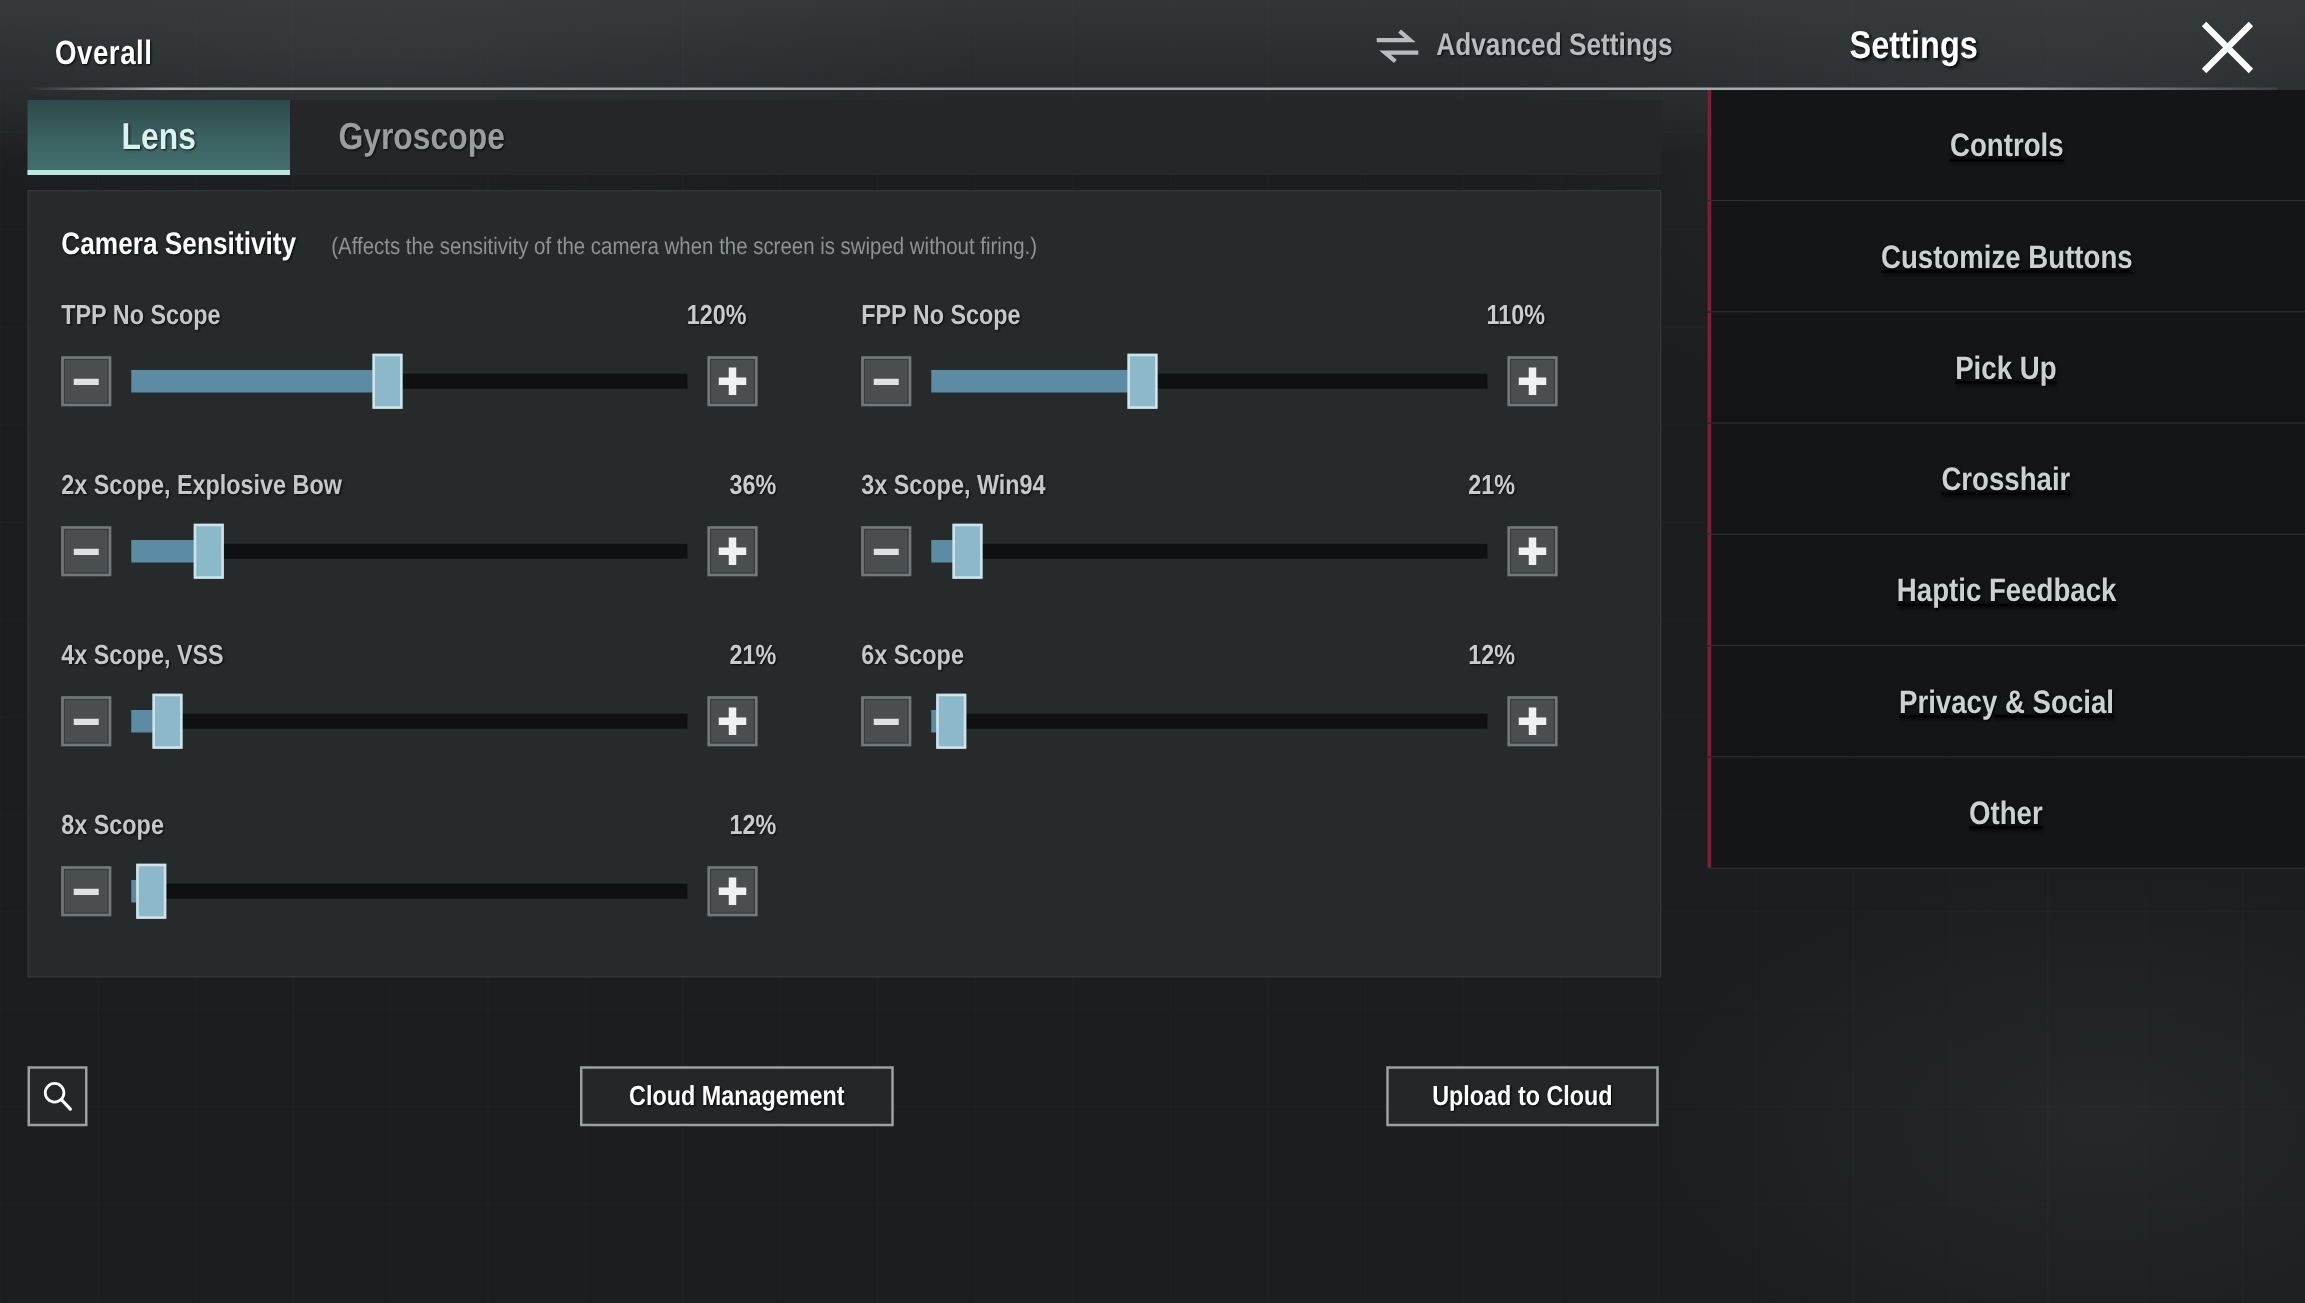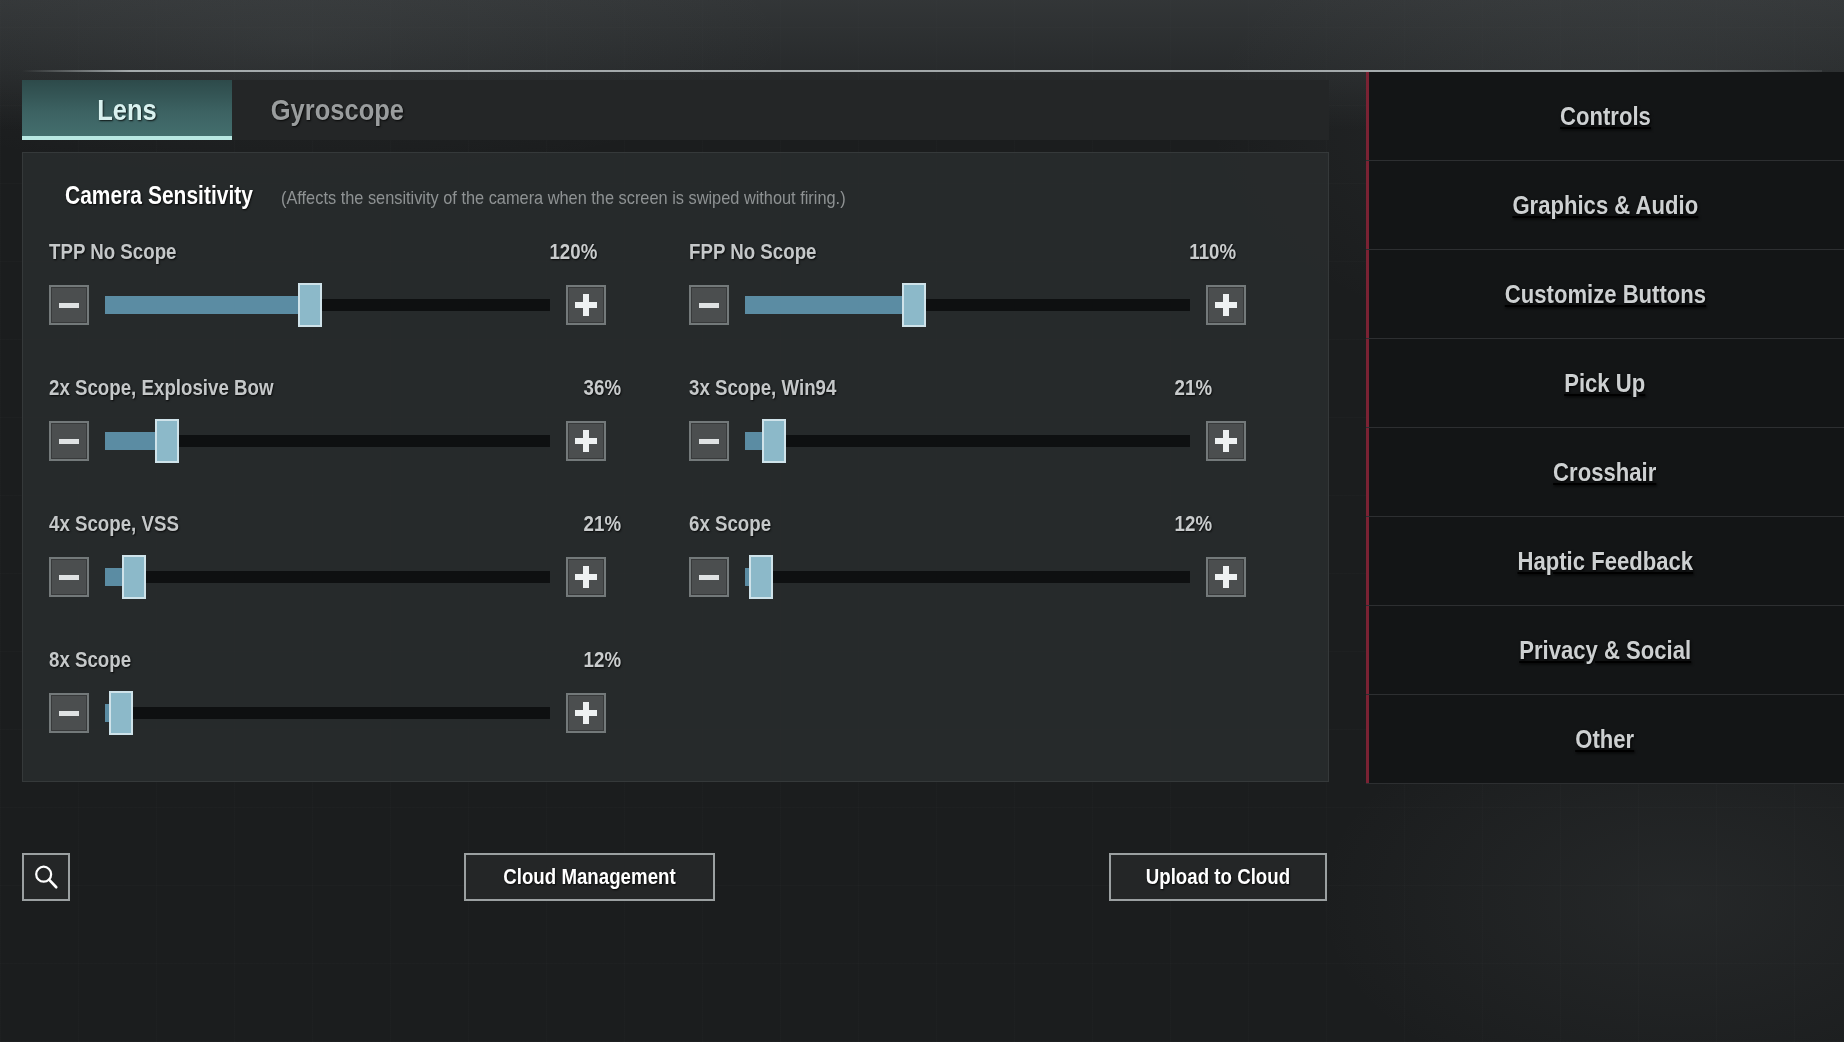--- a/index.html
+++ b/index.html
@@ -100,21 +100,21 @@
   
   .panel{
     position:absolute; left:22px; top:152px; width:1307px; height:630px;
     background:rgba(41,44,45,0.86);
     border:1px solid rgba(120,126,128,0.18);
     z-index:3;
   }
 
   .section-head{
     position:absolute; left:26px; top:28px;
-    display:flex; align-items:baseline; gap:20px;margin-left:16px;
+    display:flex; align-items:baseline; gap:20px;
   }
   .section-title{
     font-size:25px; font-weight:bold; color:#ffffff;
     transform:scaleX(0.84); transform-origin:left center;
     text-shadow:1px 1px 2px rgba(0,0,0,0.85);
   }
   .section-desc{
     font-size:19px; color:#8e9293;
     transform:scaleX(0.86); transform-origin:left center;
     margin-left:-28px;
@@ -251,20 +251,39 @@
     color:#ffd83a;
     text-shadow:2px 2px 0 #1a1a1a, -1px -1px 0 #1a1a1a, 1px -1px 0 #1a1a1a, -1px 1px 0 #1a1a1a;
   }
 </style>
 </head>
 <body>
 
 <div id="app">
   <div class="map-wash"></div>
 
+  <div class="topbar">
+    <div class="overall-title">Overall</div>
+
+    <div class="adv-wrap">
+      <svg class="swap-icon" viewBox="0 0 34 28">
+        <path d="M2 9 H27 L20 3" fill="none" stroke="#b9bcbd" stroke-width="3.4" stroke-linecap="square"></path>
+        <path d="M32 19 H7 L14 25" fill="none" stroke="#b9bcbd" stroke-width="3.4" stroke-linecap="square"></path>
+      </svg>
+      <div class="adv-label">Advanced Settings</div>
+    </div>
+
+    <div class="settings-title">Settings</div>
+
+    <div class="close-btn">
+      <svg viewBox="0 0 48 48" width="48" height="48">
+        <path d="M7 7 L41 41 M41 7 L7 41" stroke="#ffffff" stroke-width="5" stroke-linecap="square" fill="none"></path>
+      </svg>
+    </div>
+  </div>
   <div class="topbar-rule"></div>
 
   <div class="tabs">
     <div class="tab active">
       <span>Lens</span>
     </div>
     <div class="tab">
       <span>Gyroscope</span>
     </div>
   </div>
@@ -434,23 +453,20 @@
     <div class="txt-btn">
       <span>Upload to Cloud</span>
     </div>
   </div>
 
   <div class="sidebar">
     <div class="sb-item">
       <span>Controls</span>
     </div>
     <div class="sb-item">
-      <span>Graphics &amp; Audio</span>
-    </div>
-    <div class="sb-item">
       <span>Customize Buttons</span>
     </div>
     <div class="sb-item">
       <span>Pick Up</span>
     </div>
     <div class="sb-item">
       <span>Crosshair</span>
     </div>
     <div class="sb-item">
       <span>Haptic Feedback</span>

